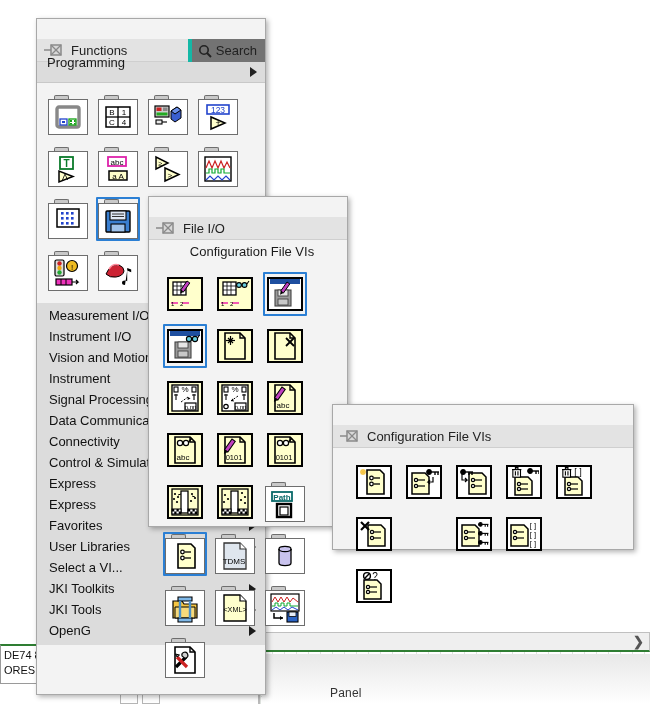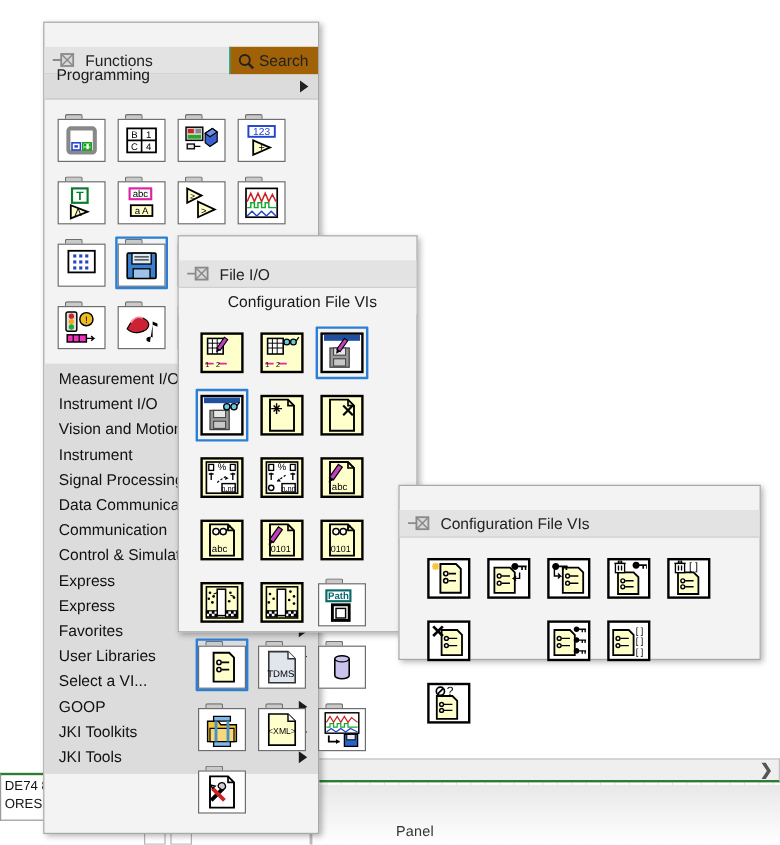--- a/index.html
+++ b/index.html
@@ -53,21 +53,21 @@
     box-shadow: 2px 2px 5px rgba(0,0,0,.30);
   }
   .pal-title {
     height:23px; background:#e3e3e3; border-bottom:1px solid #cfcfcf;
     display:flex; align-items:center; padding-left:6px; position:relative;margin-top:20px;
   }
   .pin-icon { width:22px; height:14px; flex:0 0 22px; position:relative; }
   .pal-title-text { font-size:13px; color:#222; margin-left:6px; }
   .search-area {
     position:absolute; right:0; top:0; height:23px; display:flex; align-items:center;
-    padding:0 8px 0 6px; background:#a16207; border-left:1px solid #14b8a6;
+    padding:0 8px 0 6px; background:#737373; border-left:4px solid #14b8a6;
   }
   .search-label { font-size:13px; color:#222; margin-left:4px; }
 
   
   .pal-subhdr {
     height:21px; background:#dcdcdc; border-bottom:1px solid #c8c8c8;
     display:flex; align-items:flex-end; padding:0 8px 12px 10px; position:relative;
   }
   .pal-subhdr-text { font-size:13px; color:#1a1a1a; }
   .subhdr-arrow {
@@ -426,21 +426,21 @@
         </div>
         <div class="menu-item">
           <span>Signal Processing</span>
           <span class="arr"></span>
         </div>
         <div class="menu-item">
           <span>Data Communication</span>
           <span class="arr"></span>
         </div>
         <div class="menu-item">
-          <span>Communication</span>
+          <span>Connectivity</span>
           <span class="arr"></span>
         </div>
         <div class="menu-item">
           <span>Control &amp; Simulation</span>
           <span class="arr"></span>
         </div>
         <div class="menu-item">
           <span>Express</span>
           <span class="arr"></span>
         </div>
@@ -453,29 +453,29 @@
           <span class="arr"></span>
         </div>
         <div class="menu-item">
           <span>User Libraries</span>
           <span class="arr"></span>
         </div>
         <div class="menu-item">
           <span>Select a VI...</span>
         </div>
         <div class="menu-item">
-          <span>GOOP</span>
-          <span class="arr"></span>
-        </div>
-        <div class="menu-item">
           <span>JKI Toolkits</span>
           <span class="arr"></span>
         </div>
         <div class="menu-item">
           <span>JKI Tools</span>
+          <span class="arr"></span>
+        </div>
+        <div class="menu-item">
+          <span>OpenG</span>
           <span class="arr"></span>
         </div>
       </div>
   </div>
 
   <div class="palette" id="fileio-palette">
     <div class="pal-title">
       <span class="pin-icon">
         <svg width="22" height="14" viewBox="0 0 22 14">
           <line x1="1" y1="7" x2="8" y2="7" stroke="#8a8a8a" stroke-width="1.5"></line>

